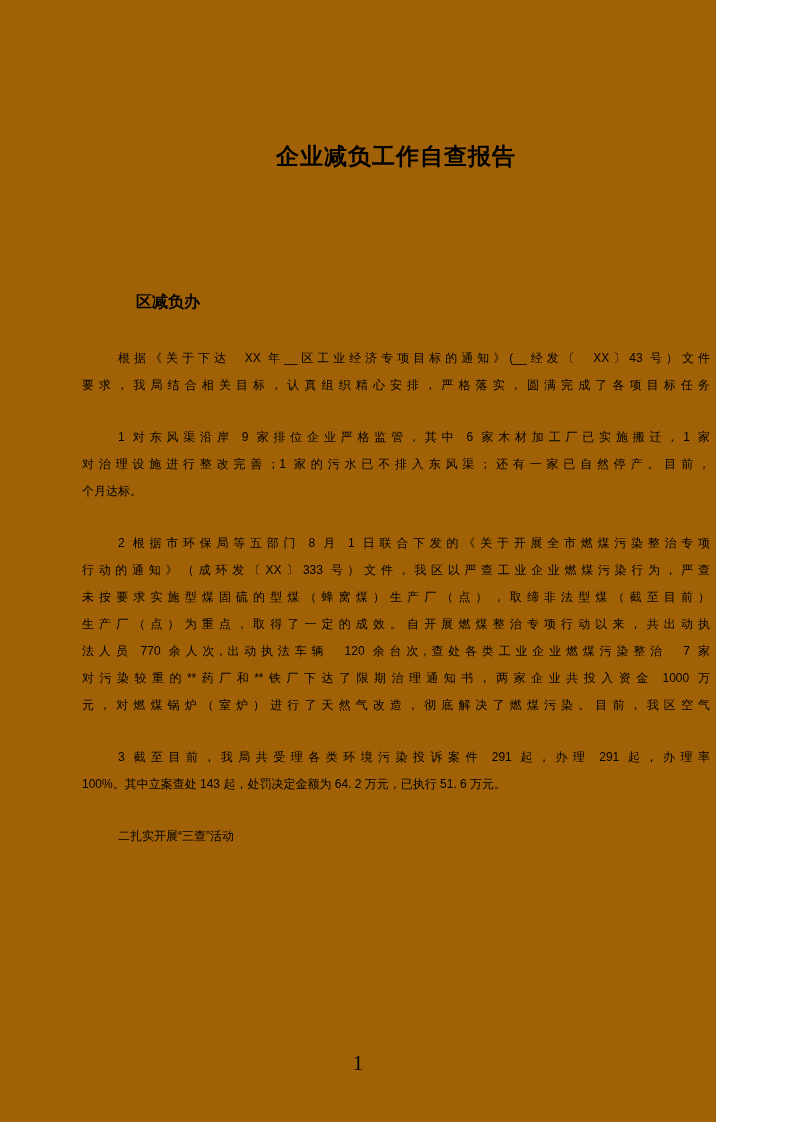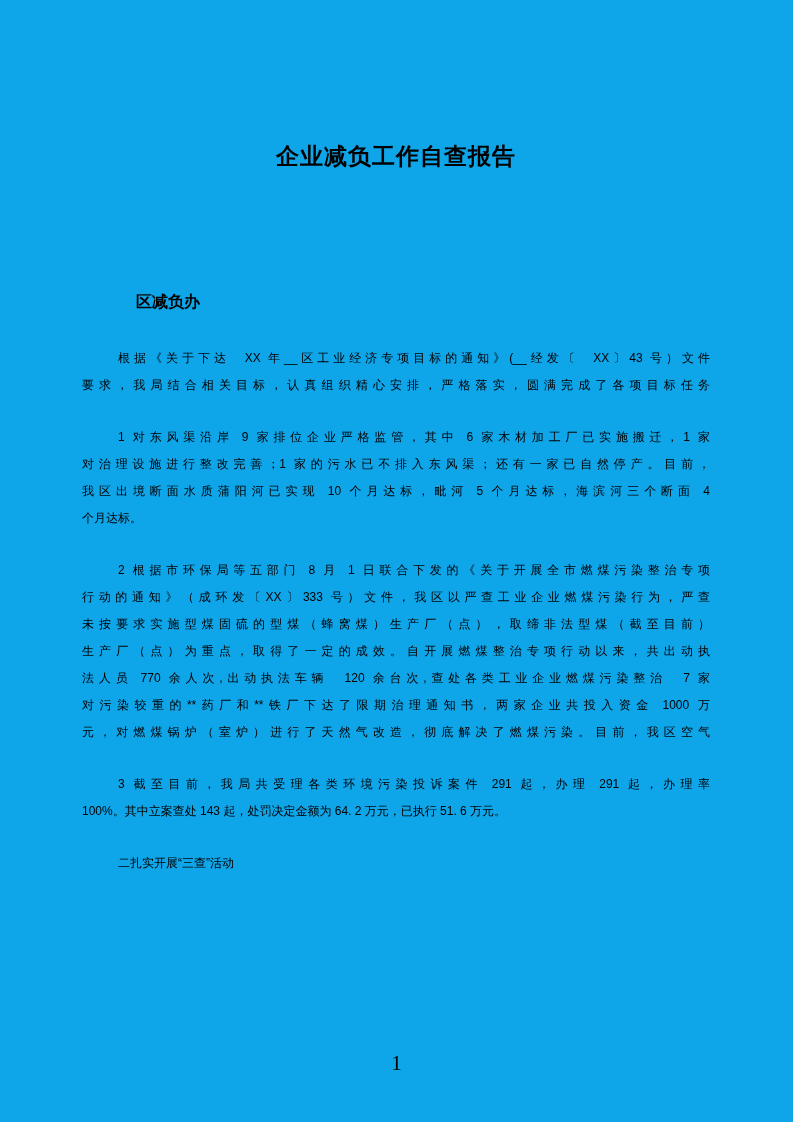--- a/index.html
+++ b/index.html
@@ -2,23 +2,23 @@
 <html><head>
 <meta charset="utf-8">
 <style>
   html, body {
     margin: 0;
     padding: 0;
     background: #ffffff;
   }
   .page {
     position: relative;
-    width: 793px;
+    width: 716px;
     height: 1122px;
-    background: #0ea5e9;
+    background: #a16207;
     color: #000000;
     font-family: "Liberation Sans", sans-serif;
     overflow: hidden;
   }
   .body-col {
     position: absolute;
     left: 82px;
     top: 140px;
     width: 628px;
   }
@@ -82,21 +82,20 @@
       <div class="line indent jl">根据《关于下达  XX 年__区工业经济专项目标的通知》(__经发〔  XX〕43 号）文件</div>
       <div class="line jl">要求，我局结合相关目标，认真组织精心安排，严格落实，圆满完成了各项目标任务</div>
     </div>
 
     <div class="para">
     </div>
 
     <div class="para">
       <div class="line indent jl">1 对东风渠沿岸 9 家排位企业严格监管，其中 6 家木材加工厂已实施搬迁，1 家</div>
       <div class="line jl">对治理设施进行整改完善；1 家的污水已不排入东风渠；还有一家已自然停产。目前，</div>
-      <div class="line jl">我区出境断面水质蒲阳河已实现 10 个月达标，毗河 5 个月达标，海滨河三个断面 4</div>
       <div class="line">个月达标。</div>
     </div>
 
     <div class="para">
       <div class="line indent jl">2 根据市环保局等五部门 8 月 1 日联合下发的《关于开展全市燃煤污染整治专项</div>
       <div class="line jl">行动的通知》（成环发〔XX〕333 号）文件，我区以严查工业企业燃煤污染行为，严查</div>
       <div class="line jl">未按要求实施型煤固硫的型煤（蜂窝煤）生产厂（点），取缔非法型煤（截至目前）</div>
       <div class="line jl">生产厂（点）为重点，取得了一定的成效。自开展燃煤整治专项行动以来，共出动执</div>
       <div class="line jl">法人员 770 余人次,出动执法车辆  120 余台次,查处各类工业企业燃煤污染整治  7 家</div>
       <div class="line jl">对污染较重的**药厂和**铁厂下达了限期治理通知书，两家企业共投入资金 1000 万</div>

